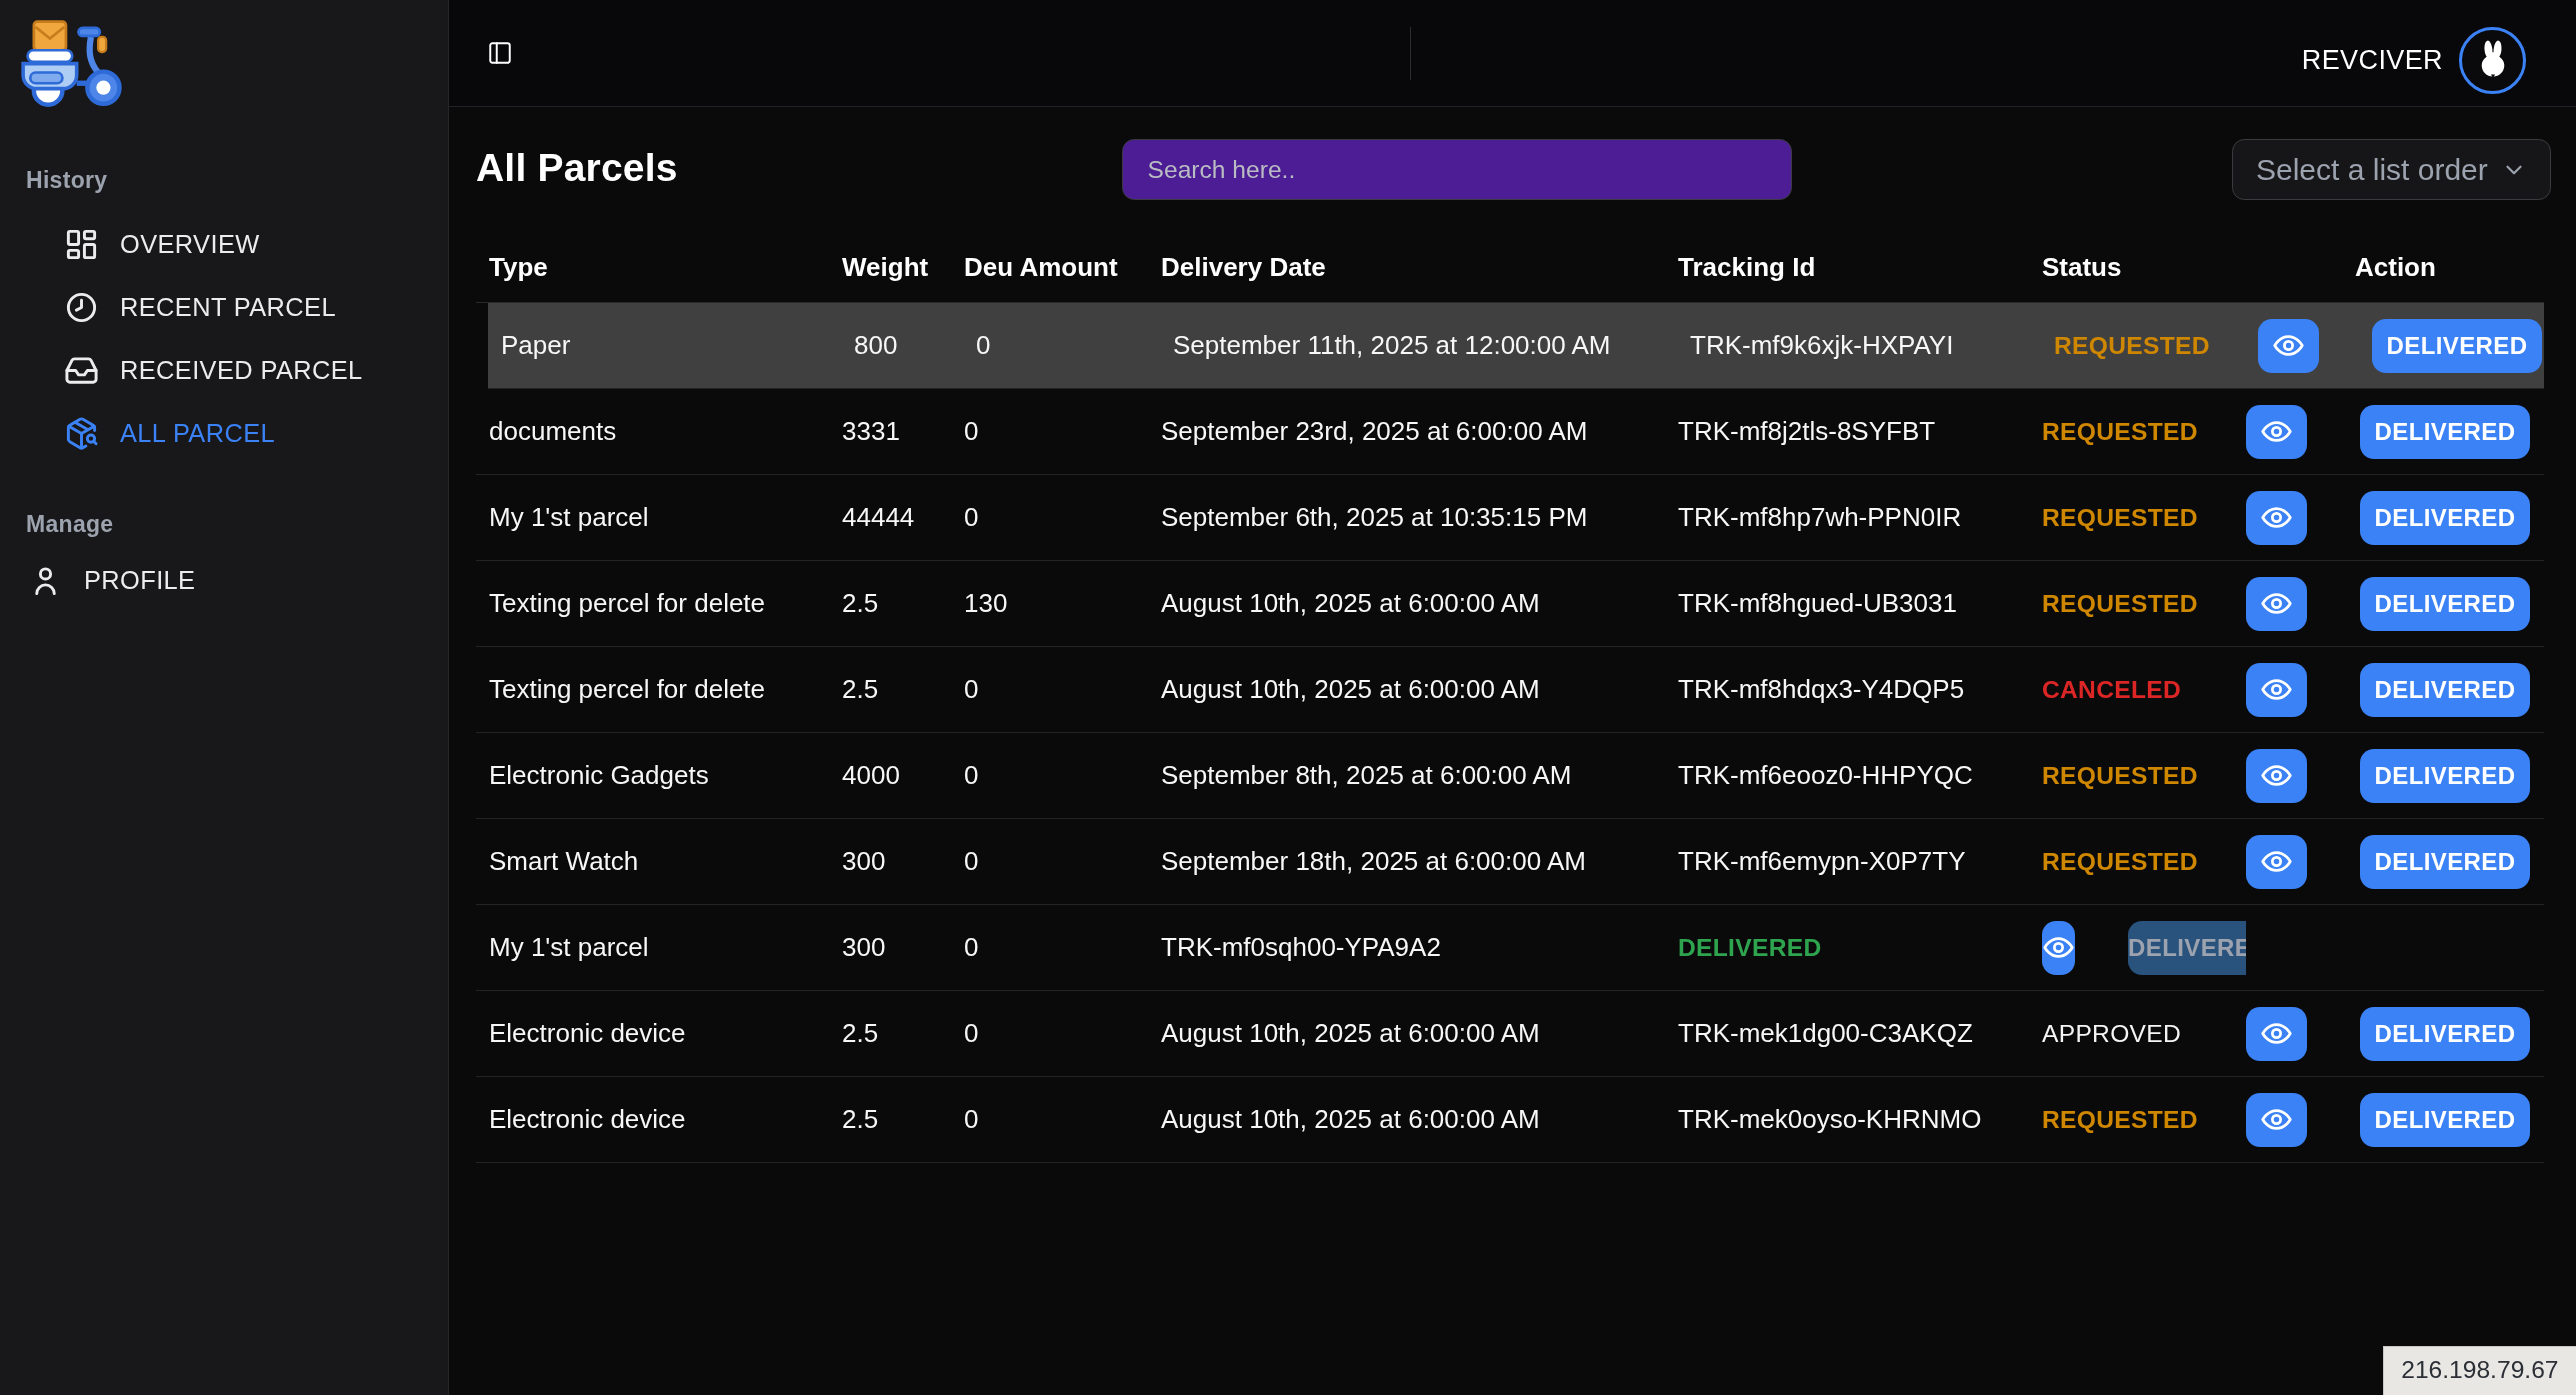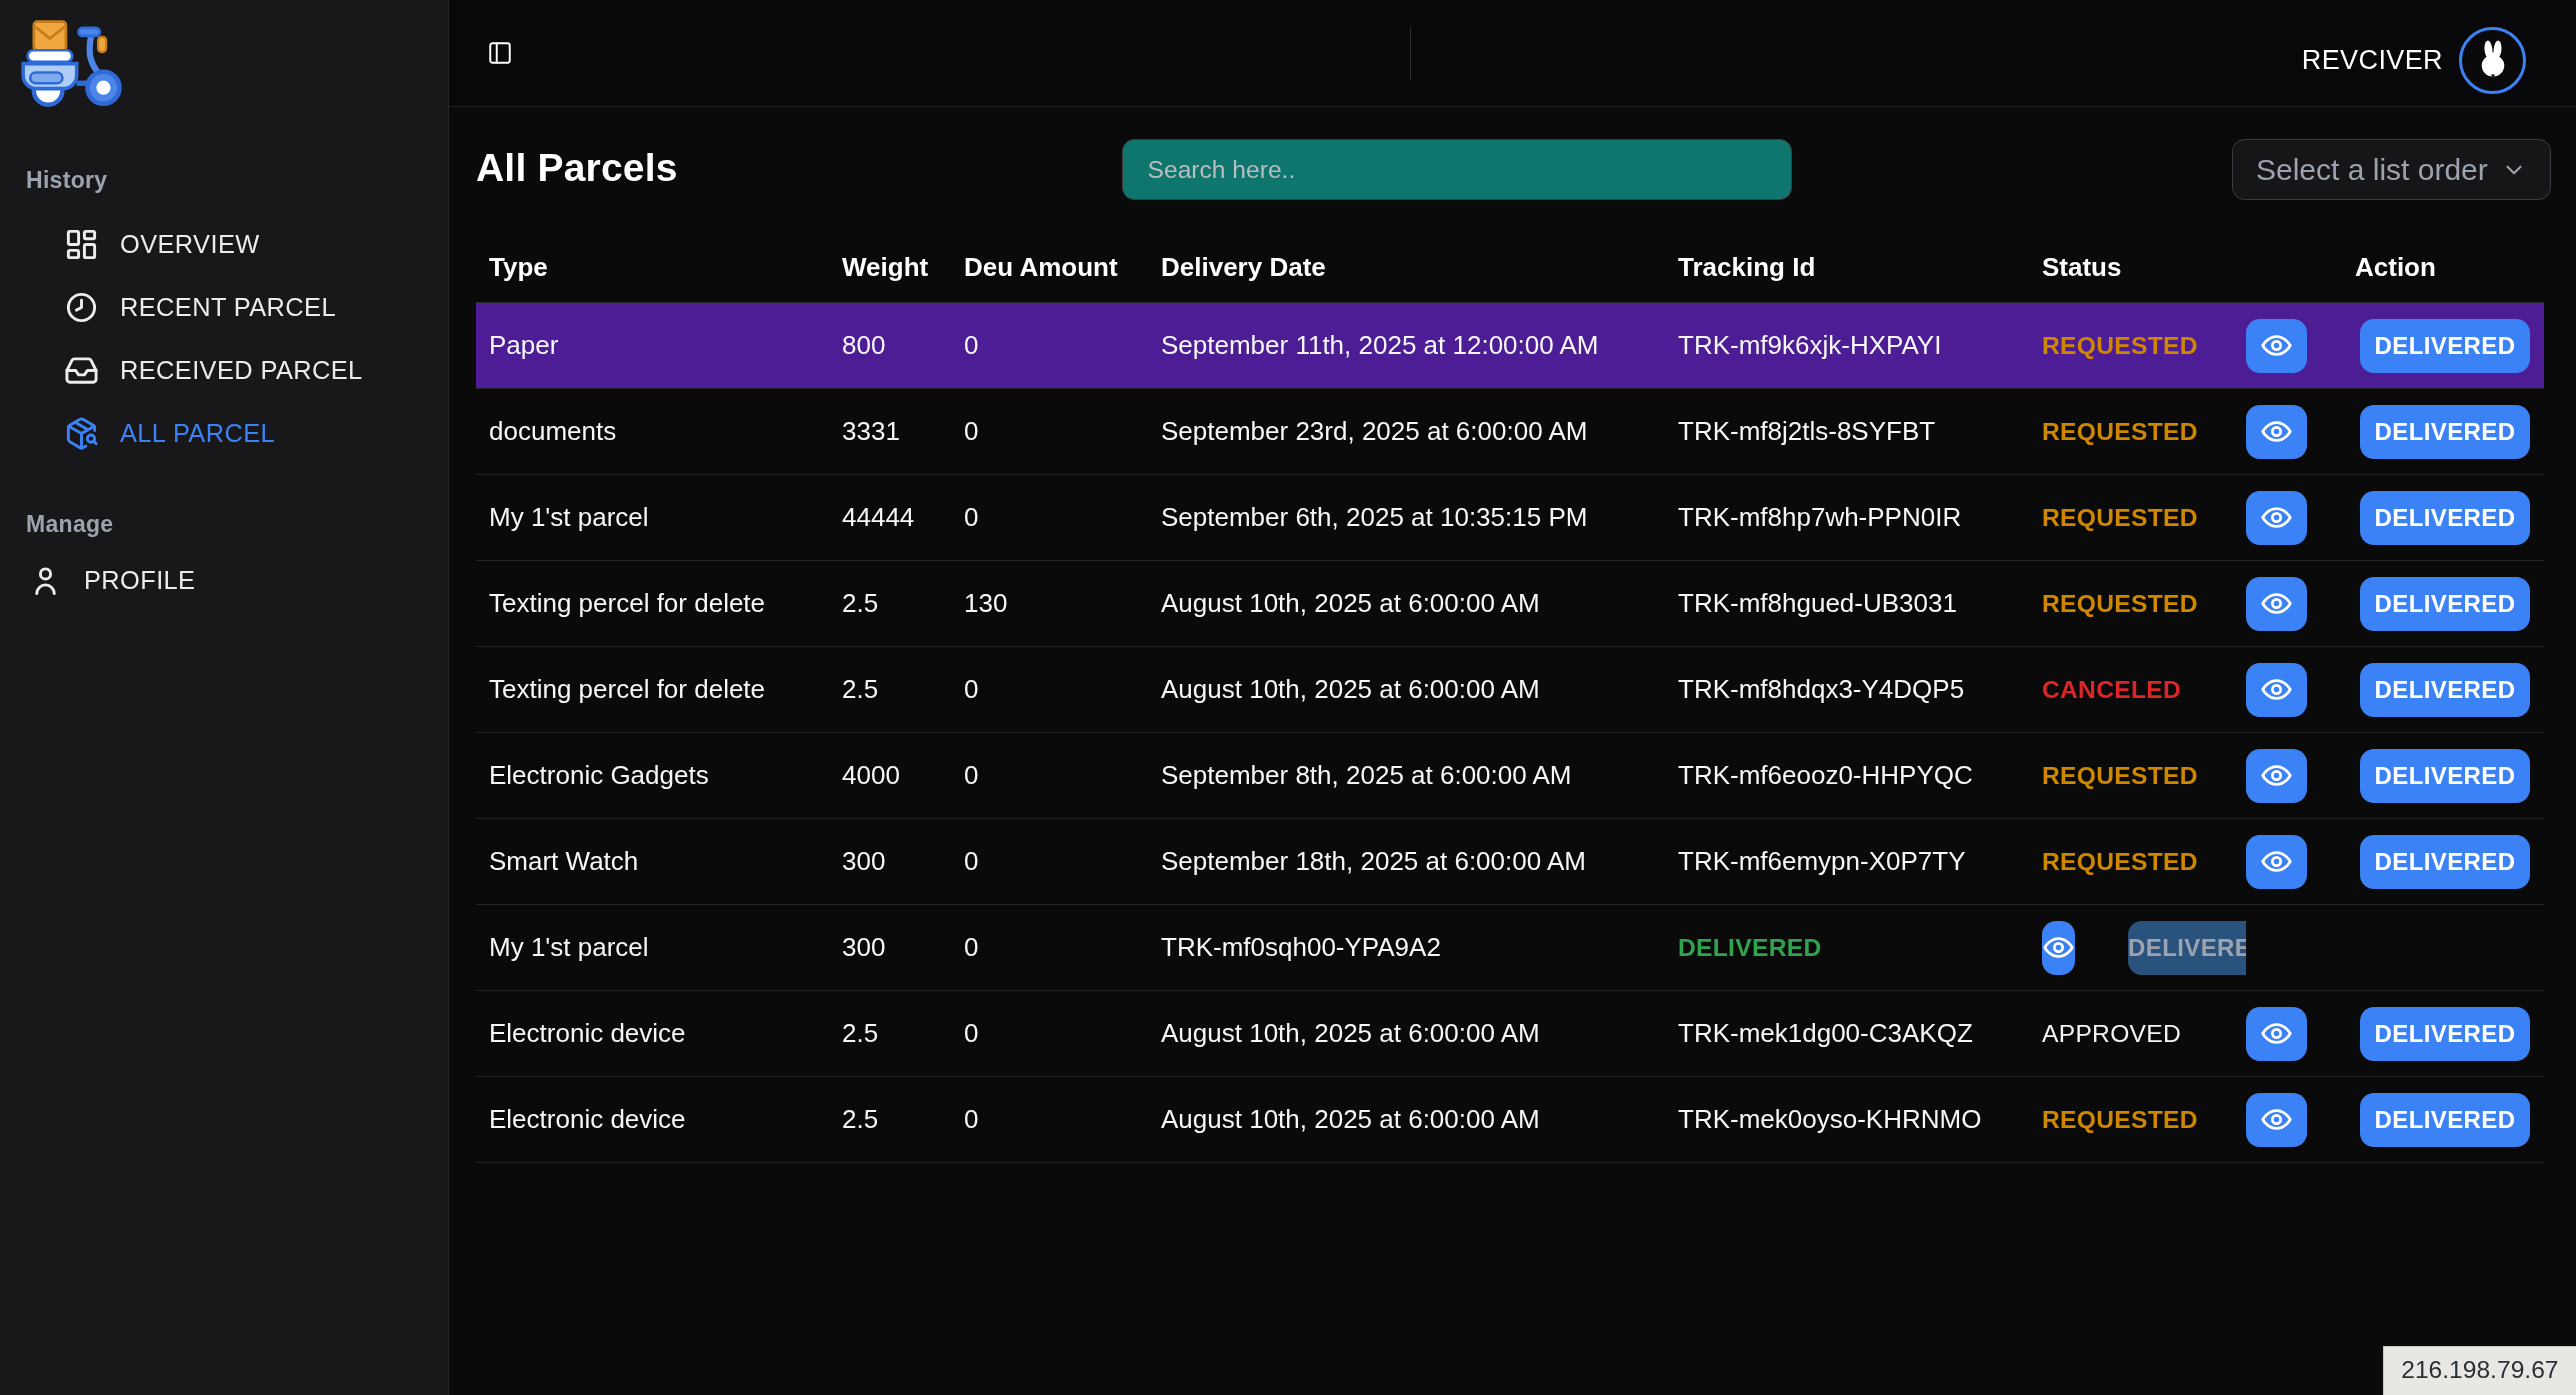--- a/index.html
+++ b/index.html
@@ -57,21 +57,21 @@
   }
   .avatar svg { width:46px; height:46px; }
   
   .content { position:absolute; left:449px; top:107px; right:0; bottom:0; }
   .page-title {
     position:absolute; left:27px; top:39px;
     font-size:39px; font-weight:800; letter-spacing:0.2px; color:#fff;
   }
   .search-input {
     position:absolute; left:673px; top:32px; width:670px; height:61px;
-    background:#0f766e; border:0.9px solid #3c3c40; border-radius:12.3px;
+    background:#4c1d95; border:0.9px solid #3c3c40; border-radius:12.3px;
     color:#f0f0f0; font-size:24.6px; padding:0 24.6px; outline:none;
     font-family:"Liberation Sans", sans-serif;
   }
   .search-input::placeholder { color:#b9bcc2; }
   .order-select {
     position:absolute; left:1783px; top:32px; width:319px; height:61px;
     background:#161618; border:0.9px solid #3c3c40; border-radius:12.3px;
     display:flex; align-items:center; justify-content:space-between;
     padding:0 23px; cursor:pointer;
   }
@@ -85,21 +85,21 @@
     padding-left:13px;
   }
   .thead { height:70px; align-items:center; }
   .thead .th { font-size:26px; font-weight:700; color:#fff; }
   .th-action { padding-left:109px; }
   .tbody { border-top:0.9px solid #2a2a2d; }
   .trow {
     height:86px; align-items:center; border-bottom:0.9px solid #242427;
     background:transparent;
   }
-  .trow.highlight { background:#4c1d95; }
+  .trow.highlight { background:#404040;margin-left:12px; }
   .td { font-size:26px; color:#f7f7f8; white-space:nowrap; overflow:hidden; }
   .td-status { font-size:24.6px; font-weight:700; letter-spacing:0.3px; }
   .td-action { display:flex; align-items:center; gap:53px; }
   .eye-btn {
     width:61px; height:54px; border-radius:14px; background:#3b82f6;
     border:none; display:flex; align-items:center; justify-content:center; cursor:pointer;
   }
   .eye-btn svg { width:33px; height:33px; stroke:#fff; }
   .delivered-btn {
     width:170px; height:54px; border-radius:14px; background:#3b82f6;

